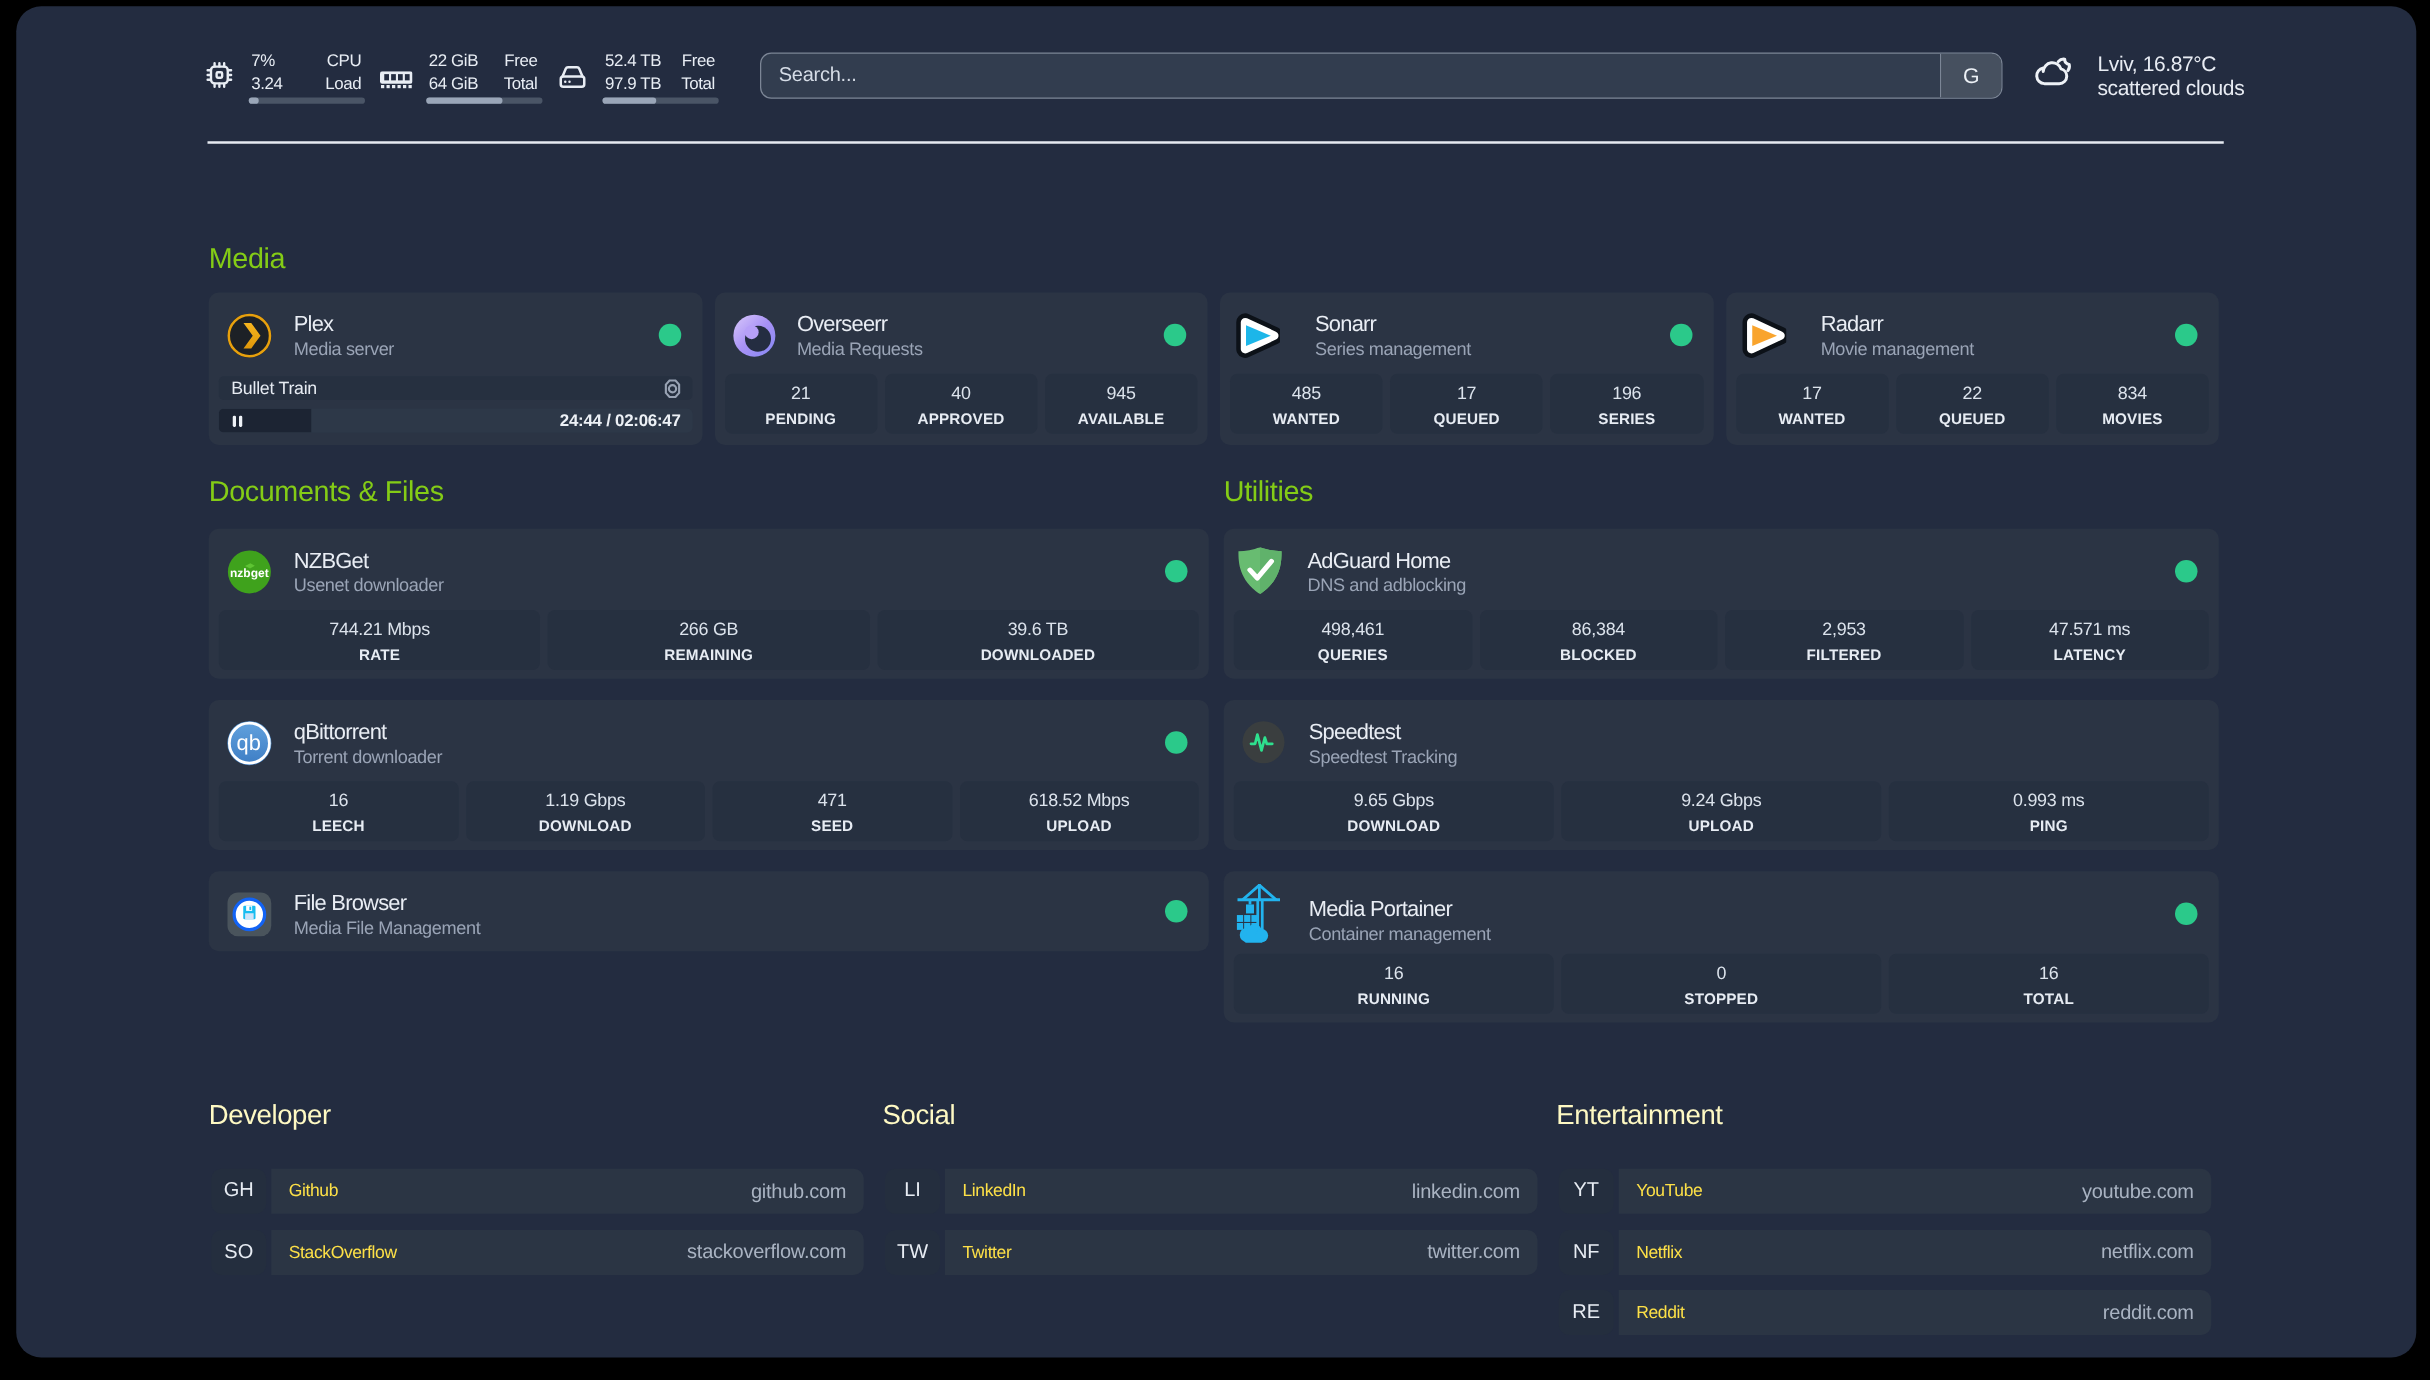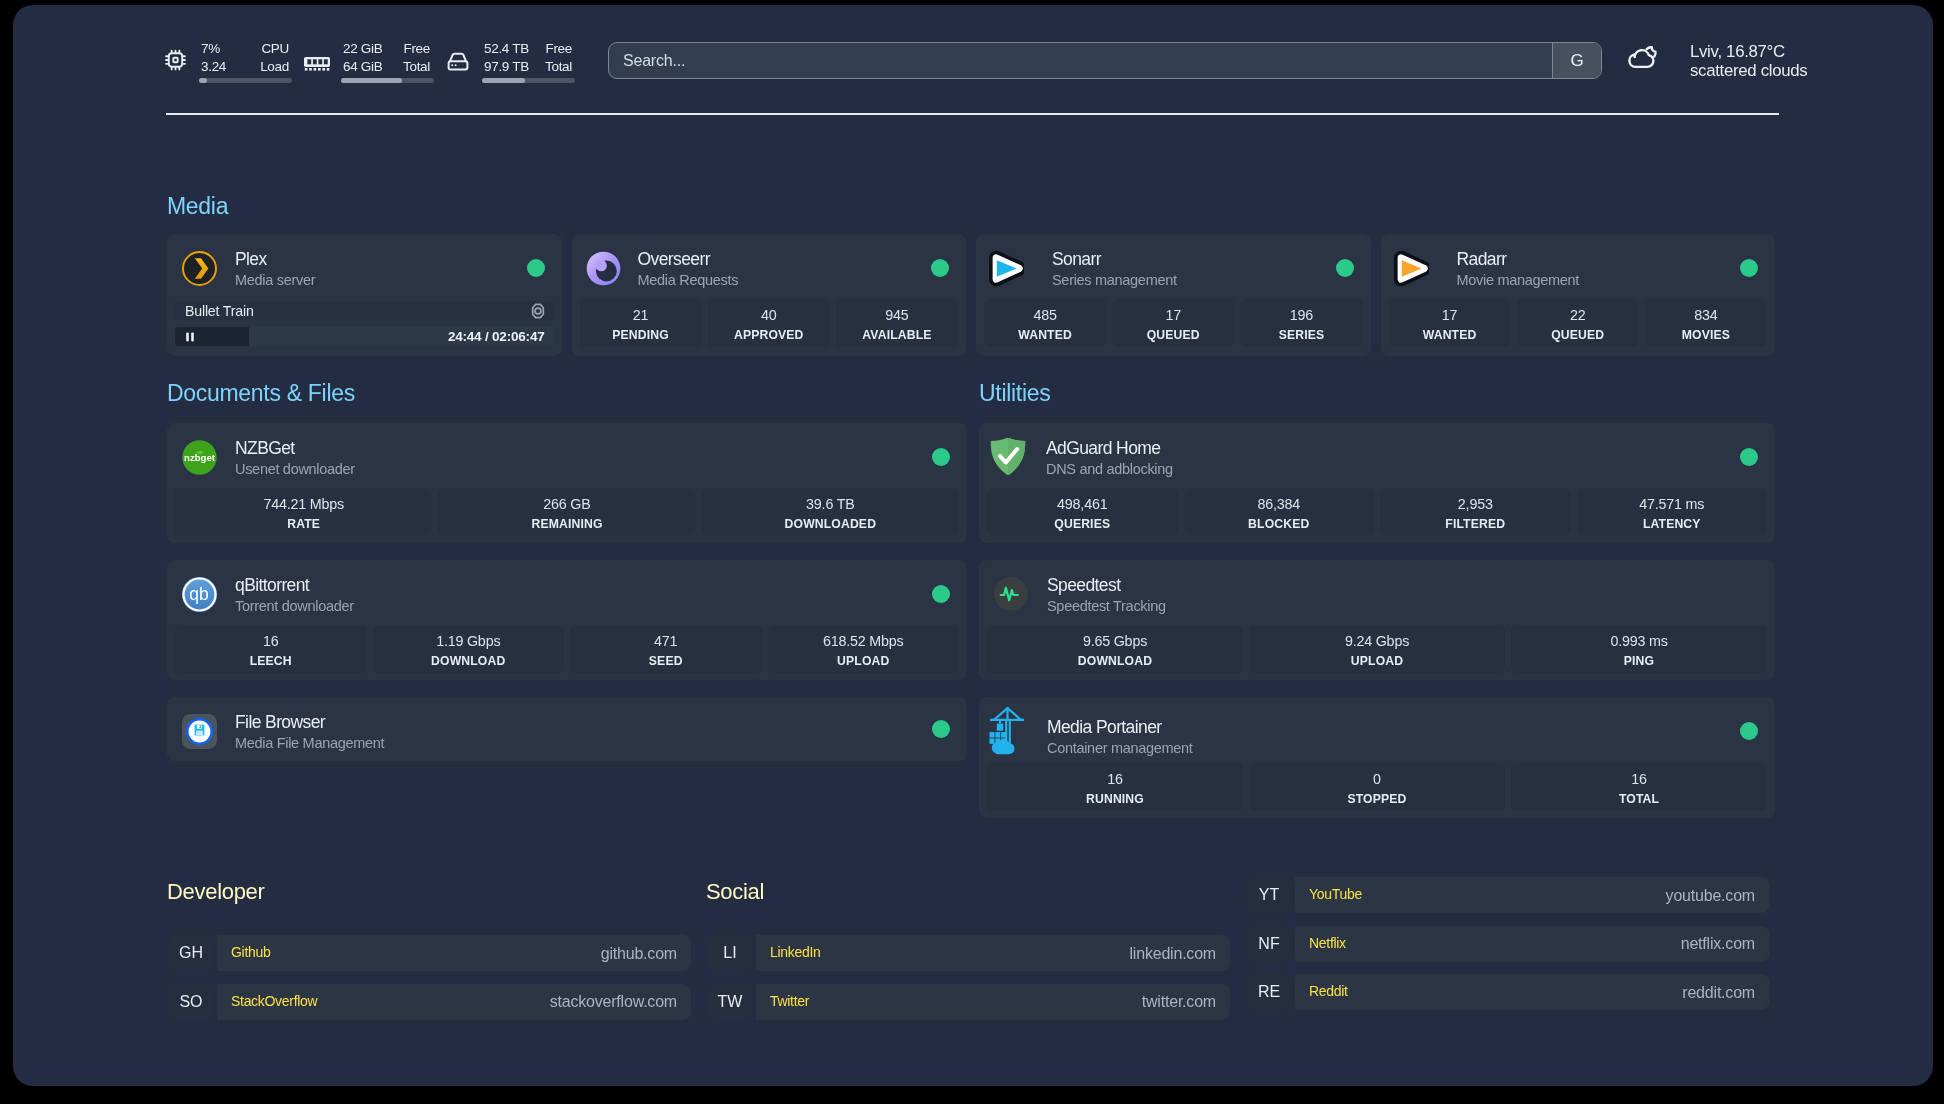--- a/index.html
+++ b/index.html
@@ -7,24 +7,24 @@
 body{font-family:"Liberation Sans",sans-serif;position:relative;-webkit-font-smoothing:antialiased;}
 .frame{position:absolute;left:13px;top:5px;width:1920px;height:1081px;background:#232c40;border-radius:20px;overflow:hidden;}
 .abs{position:absolute;}
 .rescols{display:flex;justify-content:space-between;color:#e8edf4;font-size:13.5px;letter-spacing:-.3px;line-height:18px;position:absolute;top:35px;}
 .rescols .c2{text-align:right;}
 .resbar{position:absolute;top:73px;height:5px;border-radius:2.5px;background:#4a5566;}
 .resfill{height:5px;border-radius:2.5px;background:#9aa6b8;}
 .search{position:absolute;left:595px;top:37px;width:994px;height:37px;background:#323d4f;border:1.5px solid #7c8696;border-radius:9px;}
 .search .ph{position:absolute;left:14px;top:8.5px;font-size:16px;letter-spacing:-.2px;color:#d5dce6;}
 .gbtn{position:absolute;right:0;top:0;bottom:0;width:49px;background:#46505f;border-left:1.5px solid #7c8696;border-radius:0 7.5px 7.5px 0;display:flex;align-items:center;justify-content:center;color:#edf1f6;font-size:17px;}
-.weather{position:absolute;left:1665px;top:36.5px;color:#e8ecf3;font-size:16.8px;letter-spacing:-.3px;line-height:19px;margin-left:12px;}
+.weather{position:absolute;left:1665px;top:36.5px;color:#e8ecf3;font-size:16.8px;letter-spacing:-.3px;line-height:19px;}
 .divider{position:absolute;left:153px;top:108px;width:1613px;height:2px;background:#e6eaf1;}
 
-.sech{position:absolute;color:#7dd3fc;font-size:23px;line-height:30px;font-weight:400;letter-spacing:-.3px;}
+.sech{position:absolute;color:#84cc16;font-size:23px;line-height:30px;font-weight:400;letter-spacing:-.3px;}
 .grid4{position:absolute;left:154px;top:229px;width:1608px;display:grid;grid-template-columns:repeat(4,1fr);gap:10px;}
 .grid2{position:absolute;left:154px;width:1608px;display:grid;grid-template-columns:800px 796px;gap:12px;}
 .grid3{position:absolute;left:154px;width:1608px;display:grid;grid-template-columns:repeat(3,530px);gap:9px;}
 .card{position:relative;background:#2b3444;border-radius:8px;height:122px;}
 .card.h120{height:120px;}
 .card.h64{height:64px;}
 .card.h121{height:121px;}
 .chead{position:absolute;left:14px;top:13px;display:flex;align-items:center;}
 .cicon{width:37px;height:37px;margin-right:17px;flex:none;}
 .ctit{color:#e9edf4;font-size:17.5px;letter-spacing:-.6px;line-height:24px;font-weight:400;}
@@ -474,20 +474,21 @@
         </div>
  <div class="bmrow">
           <div class="bmab">TW</div>
           <div class="bmpill">
             <span class="n">Twitter</span>
             <span class="u">twitter.com</span>
           </div>
         </div>
 </div>
 <div>
+ <div class="bmh">Entertainment</div>
  <div class="bmrow">
           <div class="bmab">YT</div>
           <div class="bmpill">
             <span class="n">YouTube</span>
             <span class="u">youtube.com</span>
           </div>
         </div>
  <div class="bmrow">
           <div class="bmab">NF</div>
           <div class="bmpill">

